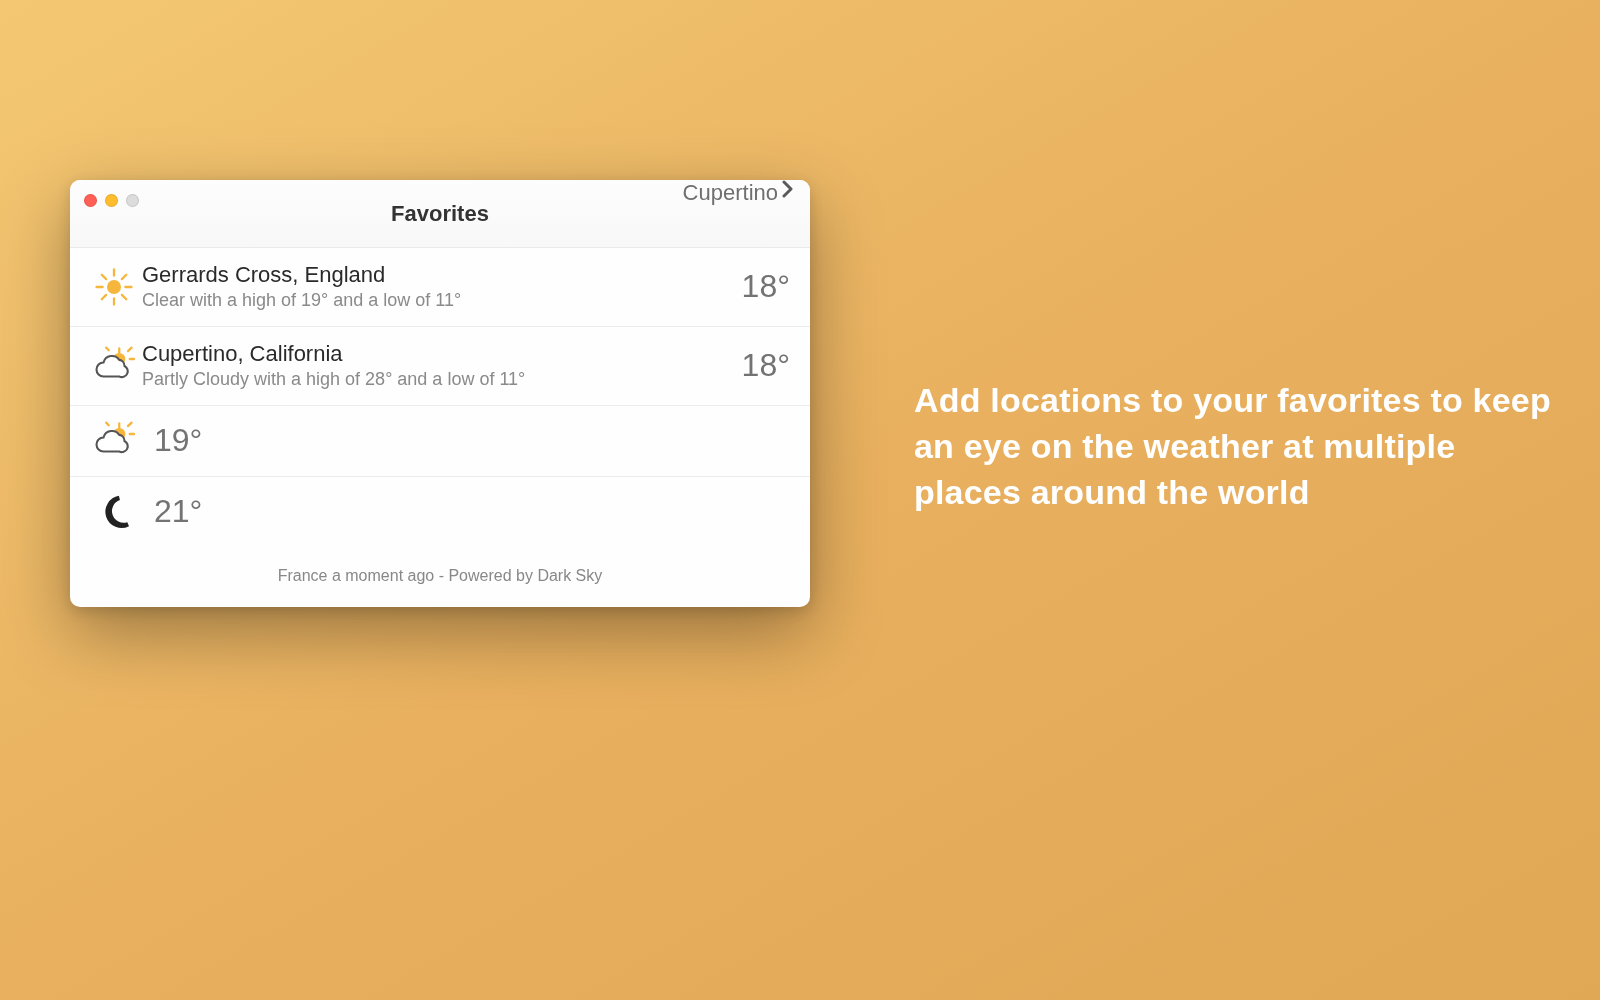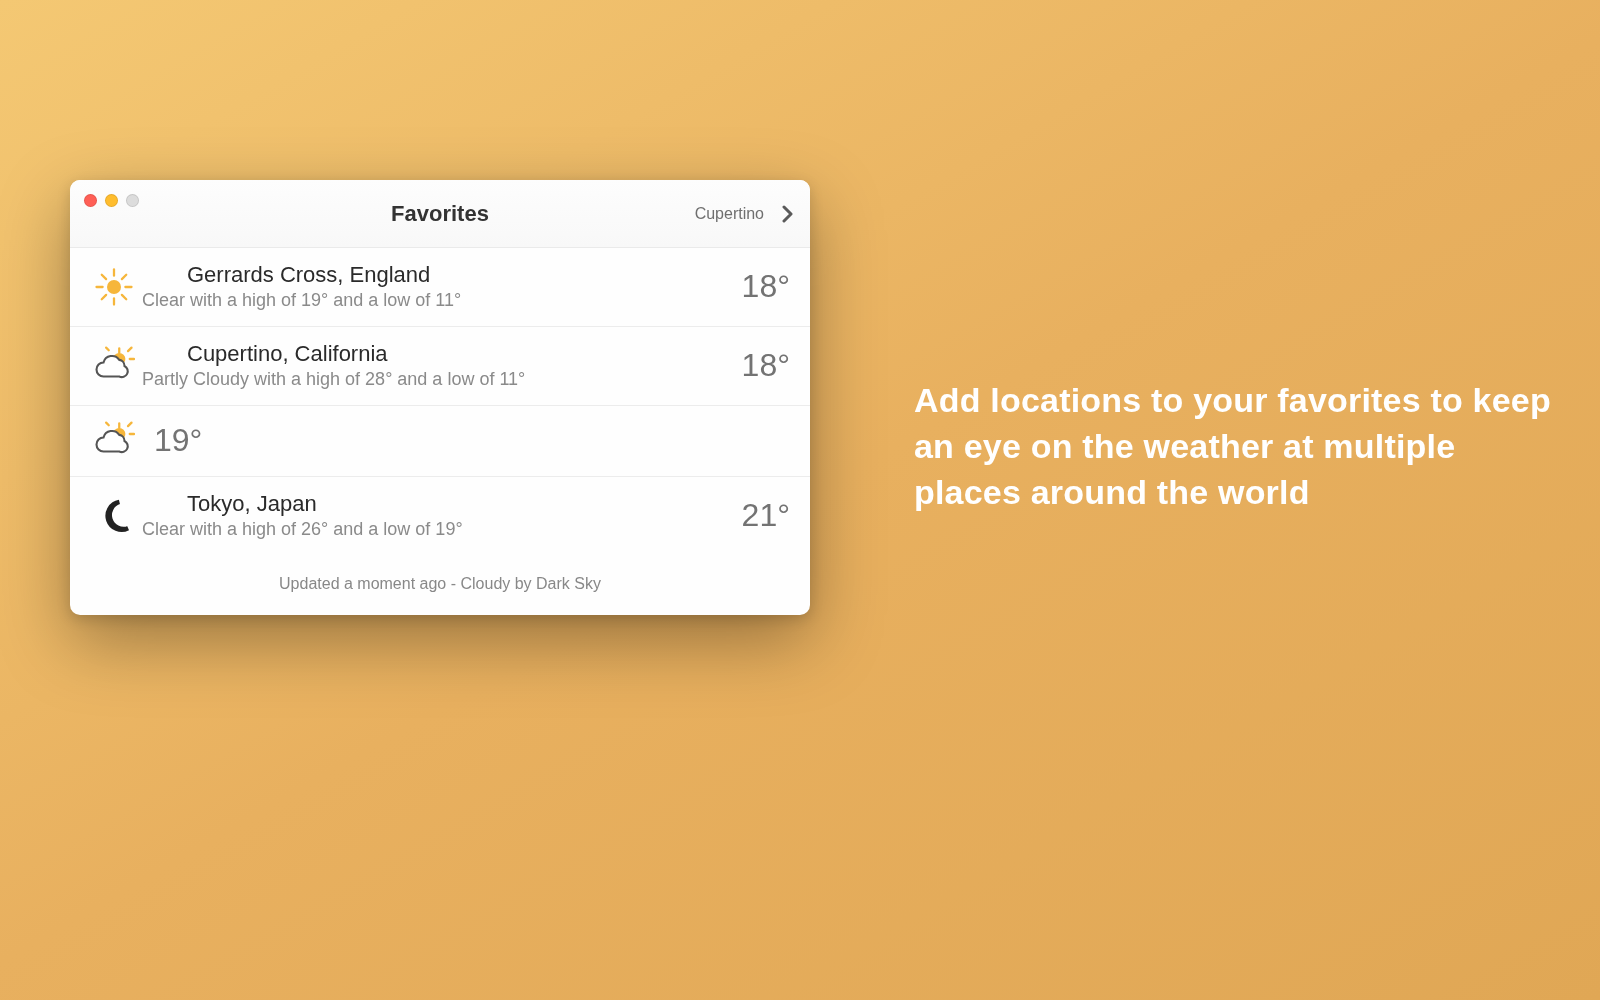--- a/index.html
+++ b/index.html
@@ -51,24 +51,24 @@
     font-weight: 600;
     color: #333;
   }
 
   .nav-right {
     position: absolute;
     right: 16px;
     top: 0;
     height: 100%;
     display: flex;
-    align-items: center;
-    gap: 18px;
+    align-items: flex-start;
+    gap: 4px;
     color: #6f6f6f;
-    font-size: 16px;
+    font-size: 22px;
     cursor: pointer;
   }
   .nav-right svg { width: 12px; height: 18px; }
   .nav-right svg polyline { stroke: #5a5a5a; stroke-width: 3; fill: none; stroke-linecap: round; stroke-linejoin: round; }
 
   .list { }
   .row {
     display: flex;
     align-items: center;
     padding: 14px 20px 14px 16px;
@@ -85,21 +85,20 @@
   }
   .icon-cell svg { width: 42px; height: 42px; }
 
   .text-cell { flex: 1; min-width: 0; }
   .loc-name {
     font-size: 22px;
     font-weight: 500;
     color: #2a2a2a;
     line-height: 1.2;
     margin-bottom: 2px;
-    margin-left: 45px;
   }
   .loc-desc {
     font-size: 18px;
     color: #8a8a8a;
     line-height: 1.2;
   }
 
   .temp-cell {
     font-size: 32px;
     font-weight: 300;
@@ -215,26 +214,22 @@
       </div>
       <div class="temp-cell">19°</div>
     </div>
 
     <div class="row">
       <div class="icon-cell">
         <svg viewBox="0 0 48 48">
           <path class="moon-stroke" d="M30 8 a16 16 0 1 0 10 30 a13 13 0 0 1 -10 -30 z"></path>
         </svg>
       </div>
-      <div class="text-cell">
-        <div class="loc-name">Tokyo, Japan</div>
-        <div class="loc-desc">Clear with a high of 26° and a low of 19°</div>
-      </div>
       <div class="temp-cell">21°</div>
     </div>
 
 
   </div>
 
-  <div class="footer">Updated a moment ago - Cloudy by Dark Sky</div>
+  <div class="footer">France a moment ago - Powered by Dark Sky</div>
 </div>
 
 <div class="marketing">Add locations to your favorites to keep an eye on the weather at multiple places around the world</div>
 
 </body></html>

